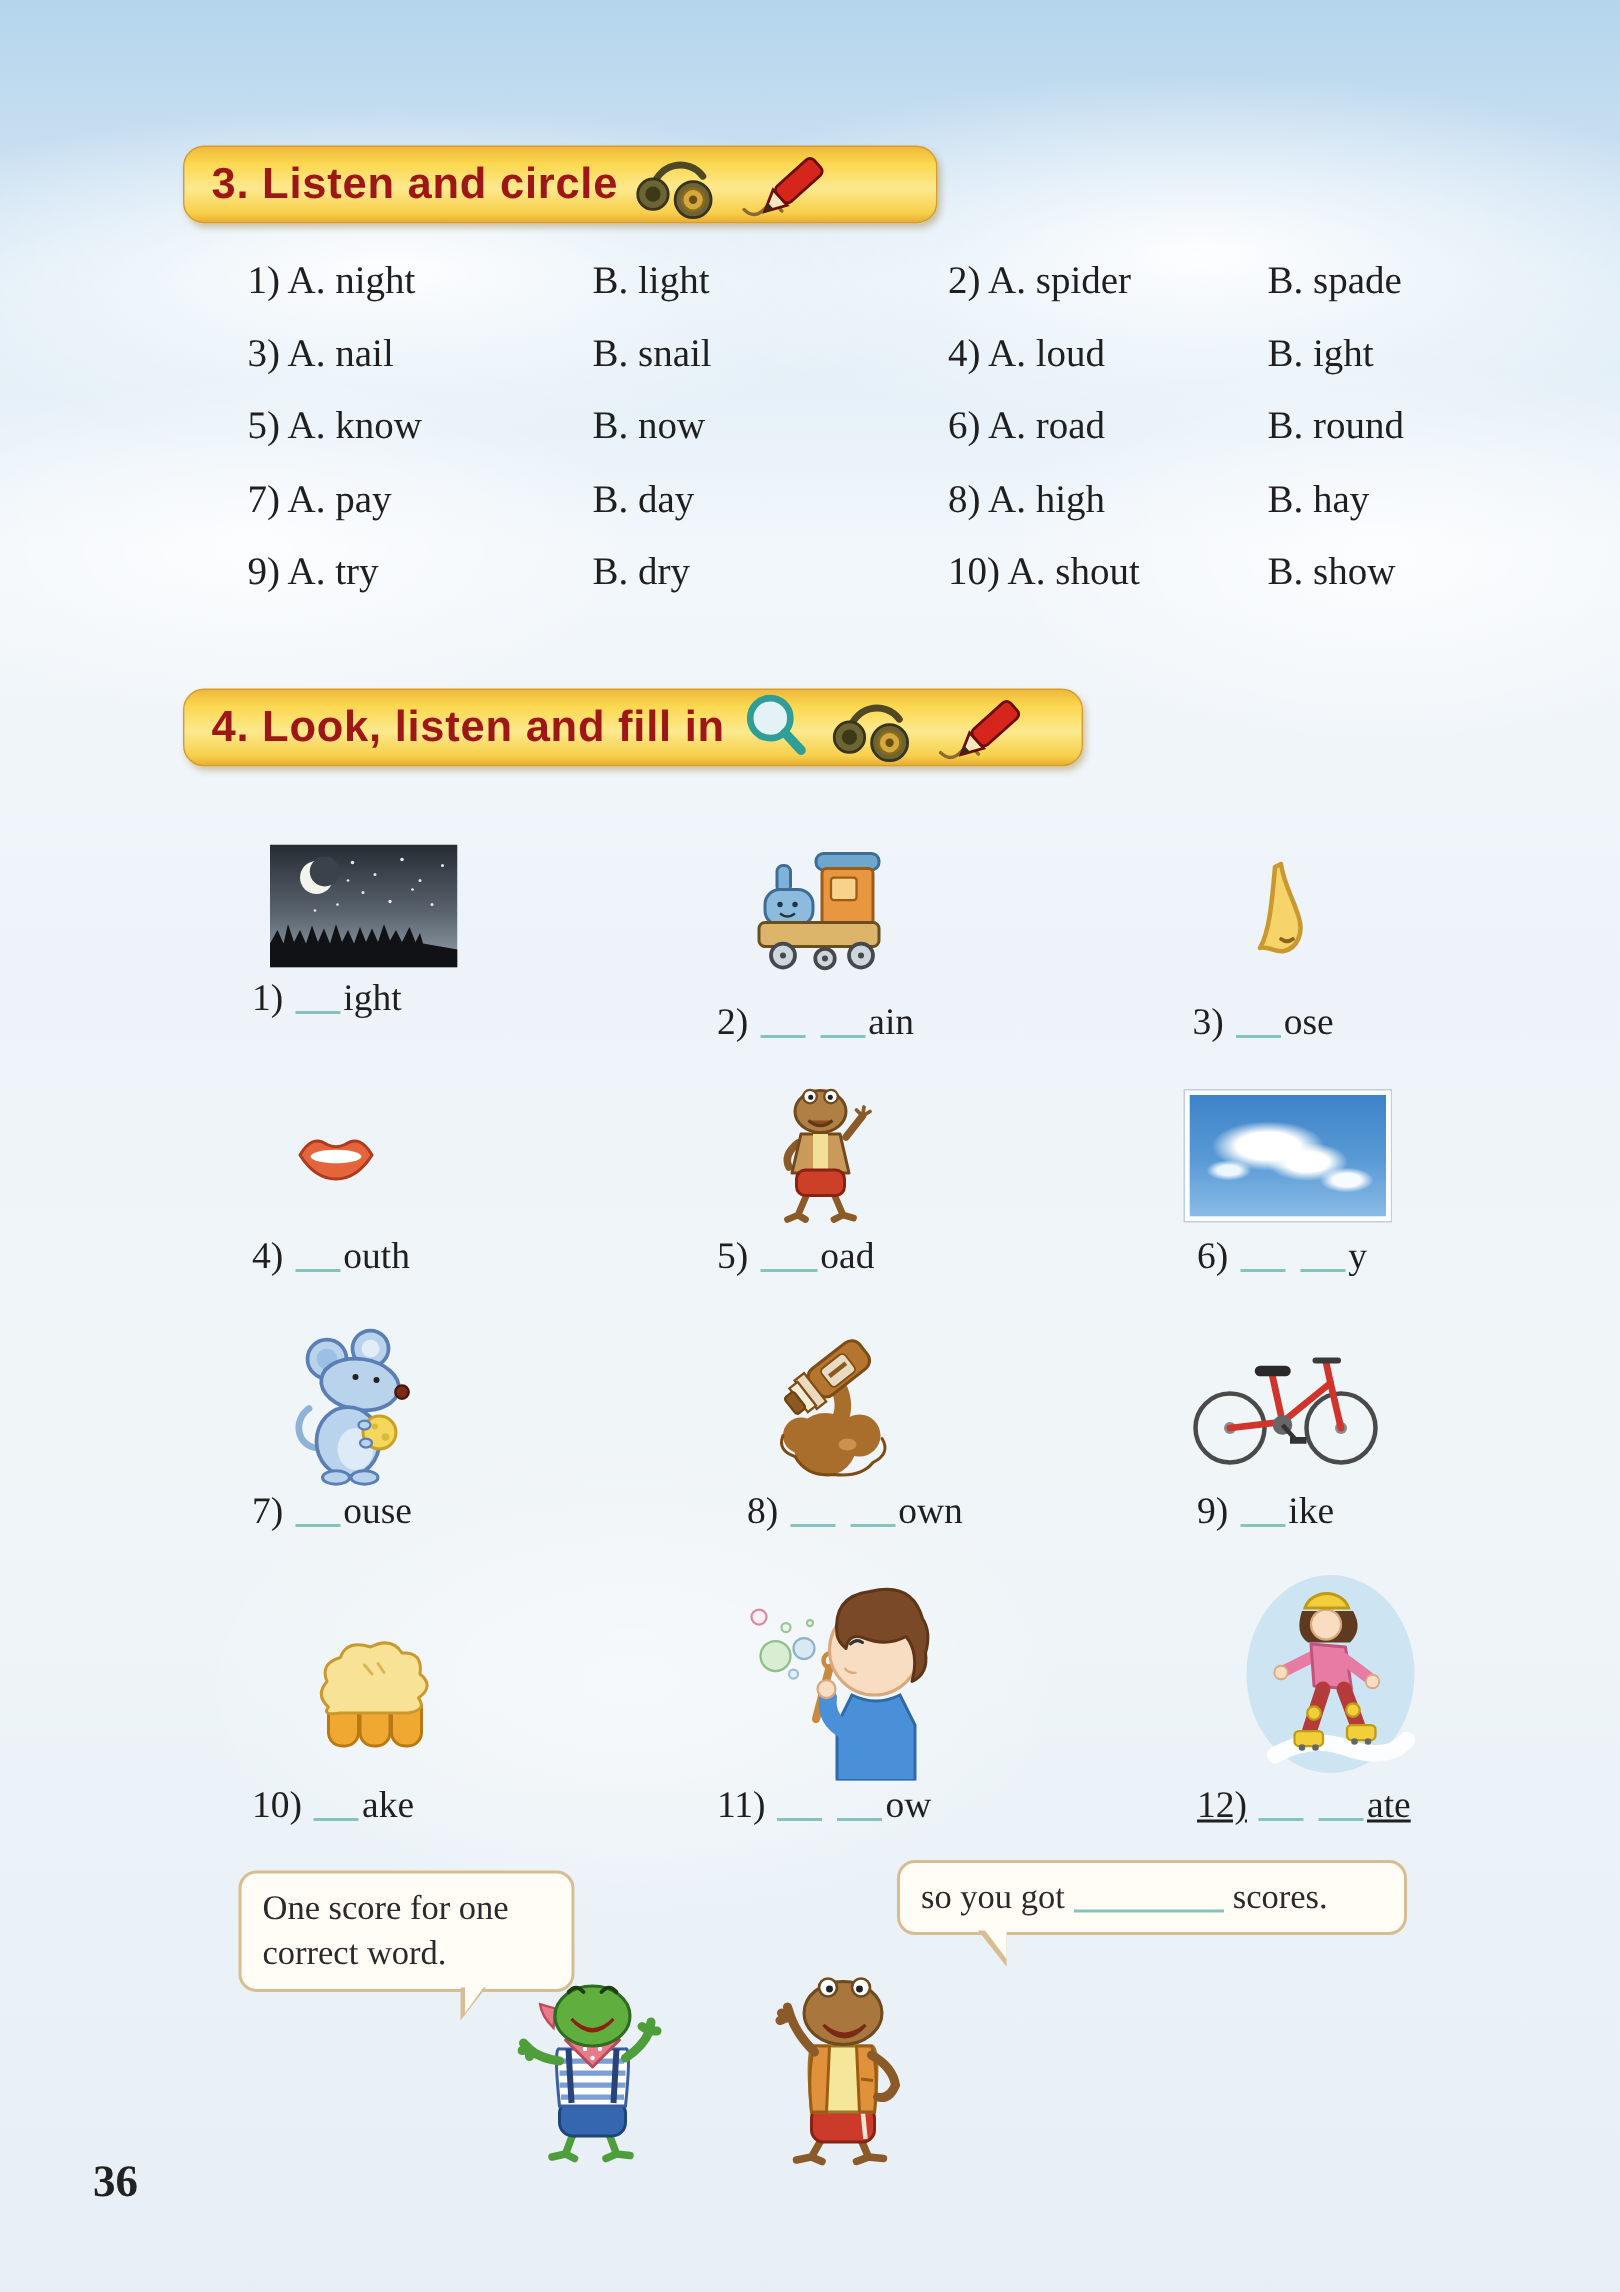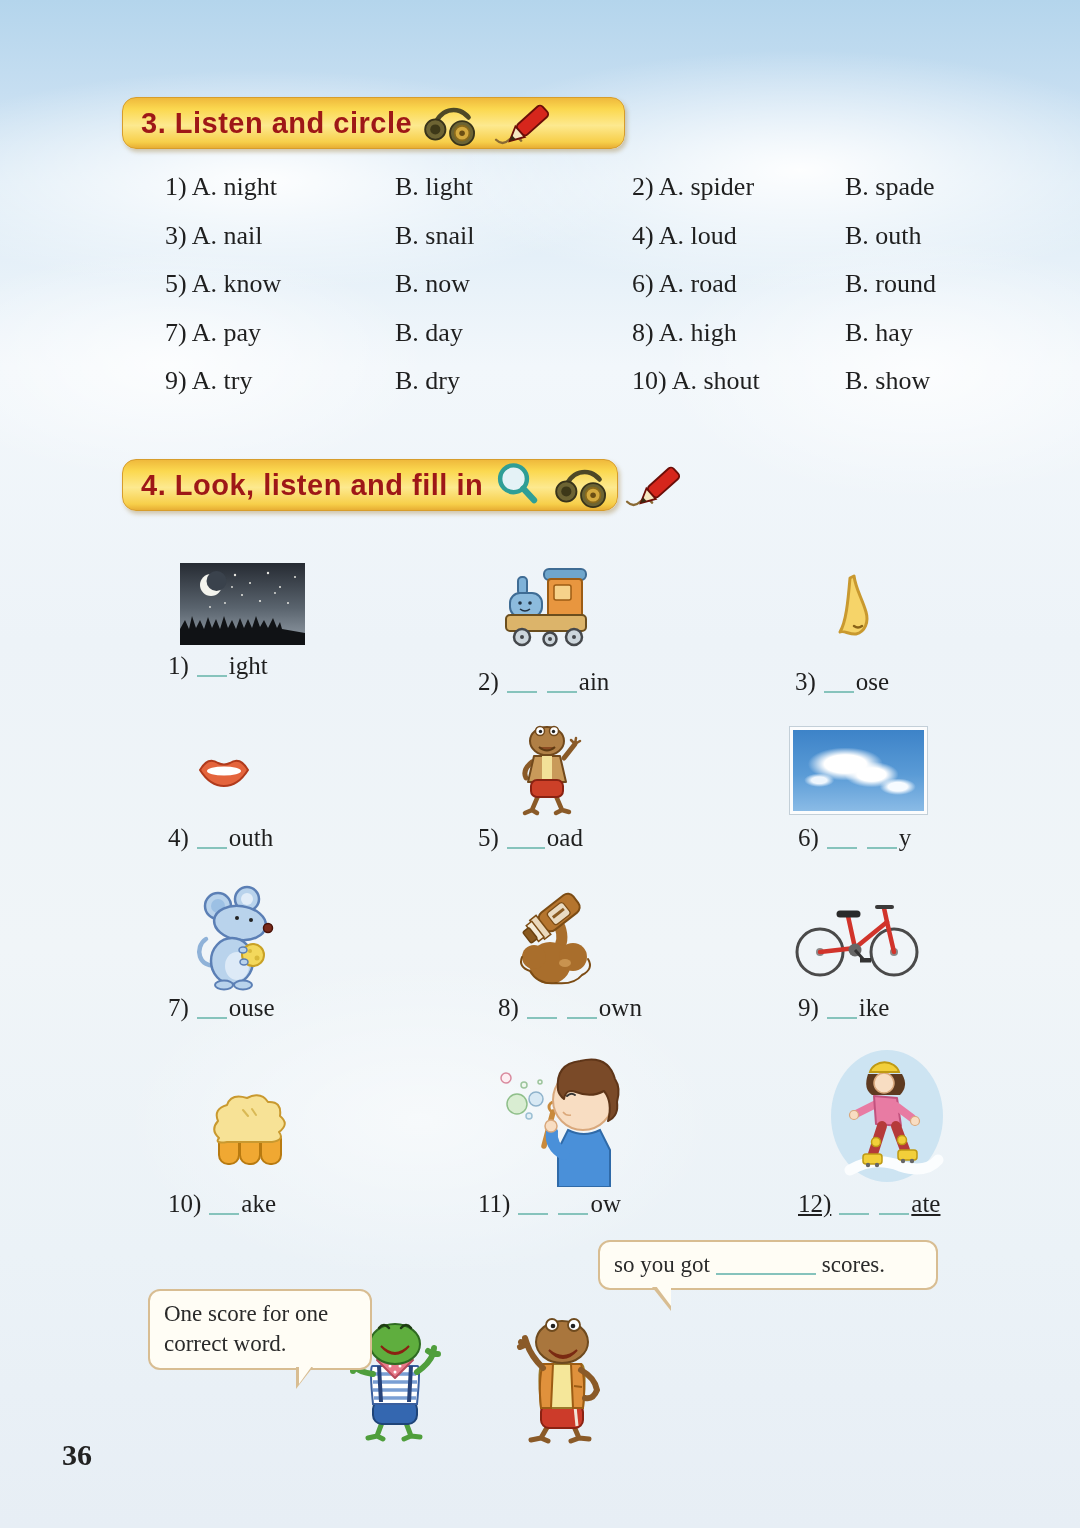--- a/index.html
+++ b/index.html
@@ -20,21 +20,21 @@
     background:linear-gradient(180deg,#efb93c 0%,#fbd84f 22%,#fde98f 55%,#f7cf4a 88%,#e8ae34 100%);
     border:1px solid #d79d2c;box-shadow:2px 3px 4px rgba(150,110,30,.35);
     display:flex;align-items:center;padding:0 14px 0 18px;box-sizing:border-box;
   }
   .hdr-text{
     font-family:"Liberation Sans",sans-serif;font-weight:bold;font-size:29px;
     color:#9e1717;letter-spacing:.5px;white-space:nowrap;
   }
   .hdr svg{margin-left:10px;flex:0 0 auto;}
   #hdr3{left:122px;top:97px;width:503px;}
-  #hdr4{left:122px;top:459px;width:496px;}
+  #hdr4{left:122px;top:459px;width:600px;}
 
   .opt-grid{
     position:absolute;left:165px;top:163px;width:880px;
     display:grid;grid-template-columns:230px 237px 213px 180px;grid-auto-rows:48.5px;
     font-size:26px;align-items:center;
   }
   .opt{white-space:nowrap;cursor:pointer;}
 
   .fill-label{position:absolute;font-size:25px;white-space:nowrap;}
   .blank{
@@ -55,21 +55,21 @@
       radial-gradient(ellipse 24px 11px at 80% 70%,#f7fbff 40%,rgba(255,255,255,0) 75%),
       radial-gradient(ellipse 20px 9px at 20% 62%,#eef6fd 38%,rgba(255,255,255,0) 75%),
       linear-gradient(180deg,#3d83c8 0%,#5a9bd6 55%,#8abbe6 100%);
   }
 
   .bubble{
     position:absolute;background:#fffdf5;border:2px solid #d8bd92;border-radius:12px;
     padding:8px 14px;font-size:23px;line-height:1.32;color:#2a2a2a;z-index:3;
   }
   .bubble .line{display:block;white-space:nowrap;}
-  #bubble-left{left:148px;top:1247px;width:192px;margin-top:42px;}
+  #bubble-left{left:159px;top:1247px;width:192px;}
   #bubble-left::before{content:"";position:absolute;bottom:-21px;left:146px;
     border-top:22px solid #d8bd92;border-right:17px solid transparent;}
   #bubble-left::after{content:"";position:absolute;bottom:-16px;left:149px;
     border-top:18px solid #fffdf5;border-right:13px solid transparent;}
   #bubble-right{left:598px;top:1240px;width:308px;}
   #bubble-right::before{content:"";position:absolute;bottom:-23px;left:52px;
     border-top:24px solid #d8bd92;border-left:19px solid transparent;}
   #bubble-right::after{content:"";position:absolute;bottom:-18px;left:56px;
     border-top:20px solid #fffdf5;border-left:15px solid transparent;}
   .wide-blank{
@@ -110,21 +110,21 @@
   </div>
 
   <div class="opt-grid">
     <span class="opt">1) A. night</span>
     <span class="opt">B. light</span>
     <span class="opt">2) A. spider</span>
     <span class="opt">B. spade</span>
     <span class="opt">3) A. nail</span>
     <span class="opt">B. snail</span>
     <span class="opt">4) A. loud</span>
-    <span class="opt">B. outh</span>
+    <span class="opt">B. ight</span>
     <span class="opt">5) A. know</span>
     <span class="opt">B. now</span>
     <span class="opt">6) A. road</span>
     <span class="opt">B. round</span>
     <span class="opt">7) A. pay</span>
     <span class="opt">B. day</span>
     <span class="opt">8) A. high</span>
     <span class="opt">B. hay</span>
     <span class="opt">9) A. try</span>
     <span class="opt">B. dry</span>

